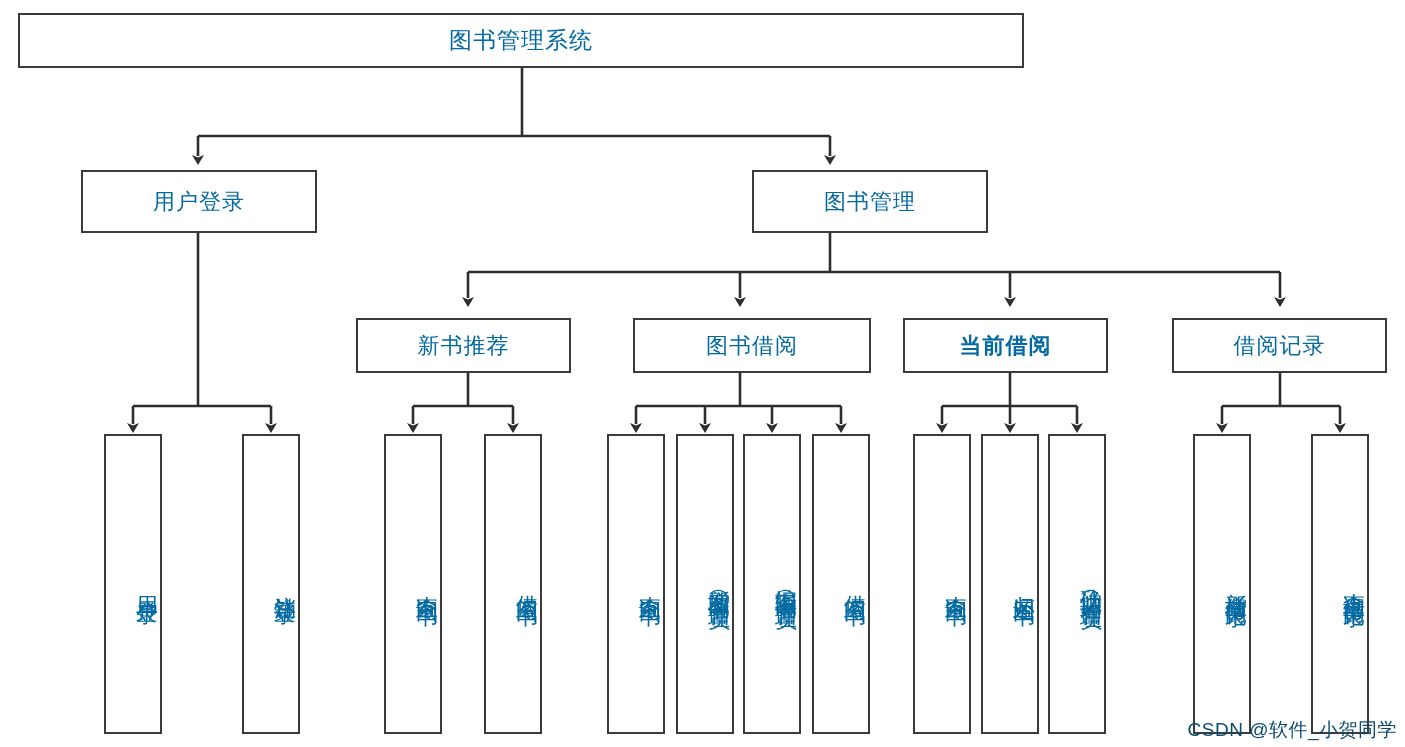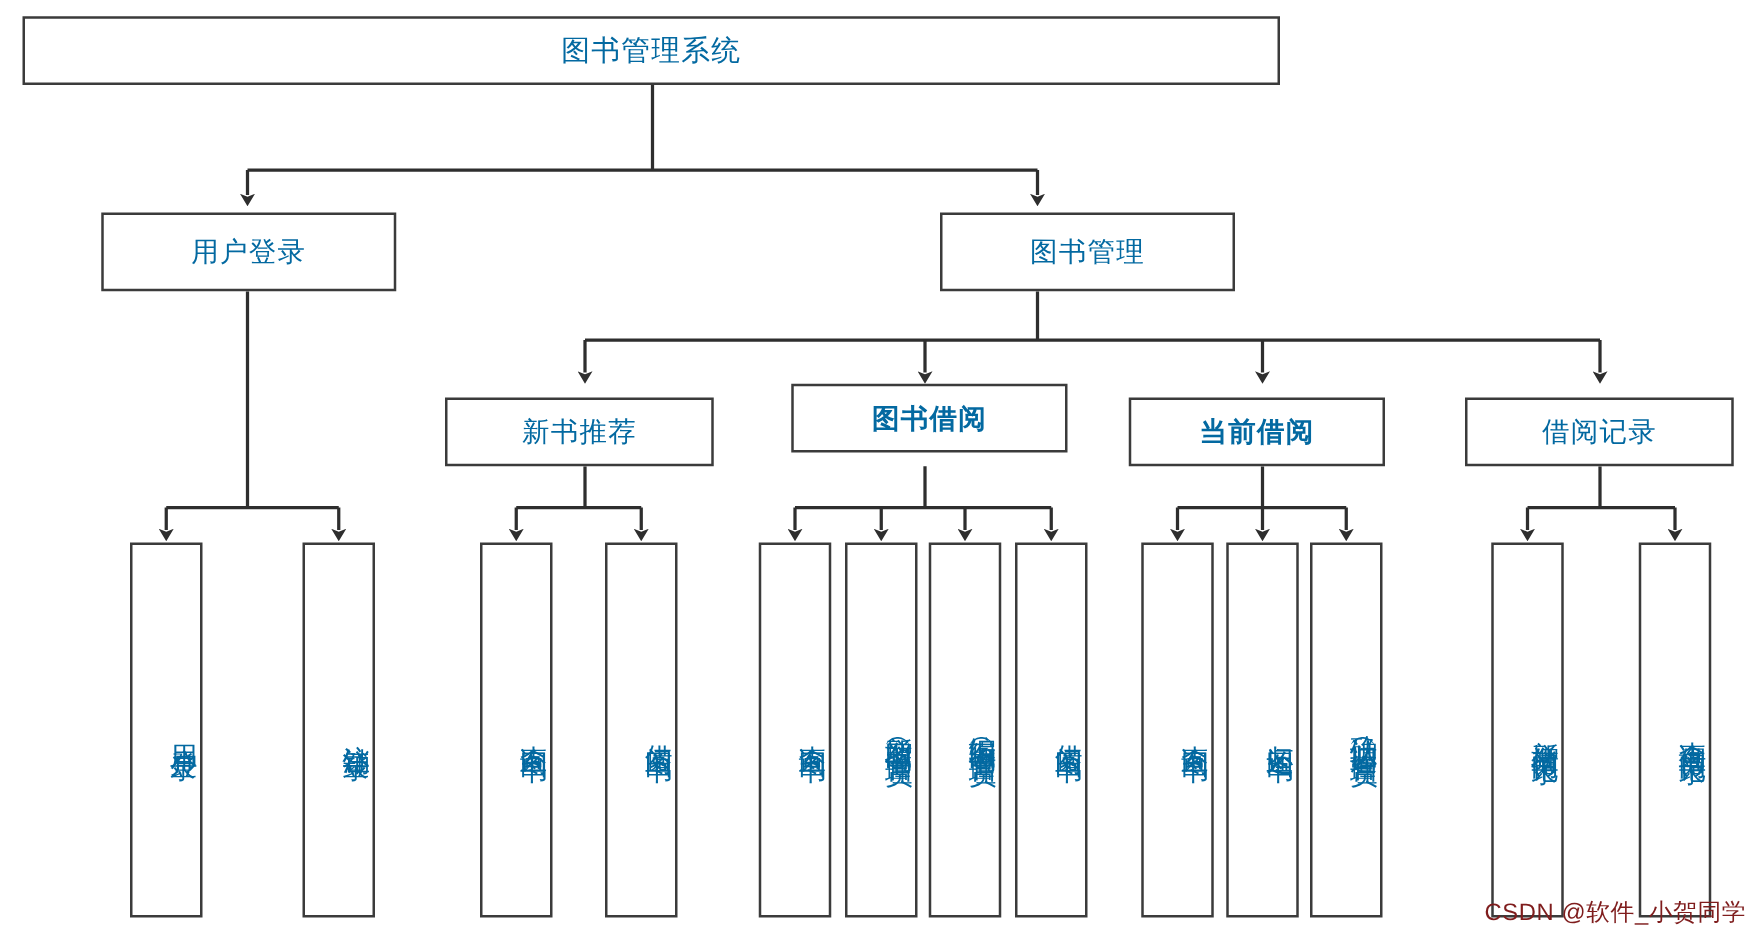--- a/index.html
+++ b/index.html
@@ -49,21 +49,21 @@
   }
   .node.v .lbl{
     writing-mode:vertical-rl;
     text-orientation:upright;
     white-space:nowrap;
   }
   .watermark{
     position:absolute;
     right:8px;bottom:4px;
     font-size:19px;
-    color:#7f1d1d;
+    color:#0c4a6e;
     letter-spacing:0.5px;
     white-space:nowrap;
     user-select:none;
     margin-top:20px;
   }
 </style>
 </head>
 <body>
 
 <div id="diagram">
@@ -125,21 +125,21 @@
   <div class="node h" style="left:81px;top:170px;width:236px;height:63px;">
     <span class="lbl">用户登录</span>
   </div>
   <div class="node h" style="left:712px;top:170px;width:236px;height:63px;margin-left:40px;">
     <span class="lbl">图书管理</span>
   </div>
 
   <div class="node h" style="left:356px;top:318px;width:215px;height:55px;">
     <span class="lbl">新书推荐</span>
   </div>
-  <div class="node h" style="left:633px;top:307px;width:221px;height:55px;font-weight:bold;">
+  <div class="node h" style="left:633px;top:318px;width:238px;height:55px;">
     <span class="lbl">图书借阅</span>
   </div>
   <div class="node h" style="left:903px;top:318px;width:205px;height:55px;font-weight:bold;">
     <span class="lbl">当前借阅</span>
   </div>
   <div class="node h" style="left:1172px;top:318px;width:215px;height:55px;">
     <span class="lbl">借阅记录</span>
   </div>
 
   <div class="node v" style="left:104px;top:434px;width:58px;height:300px;">

